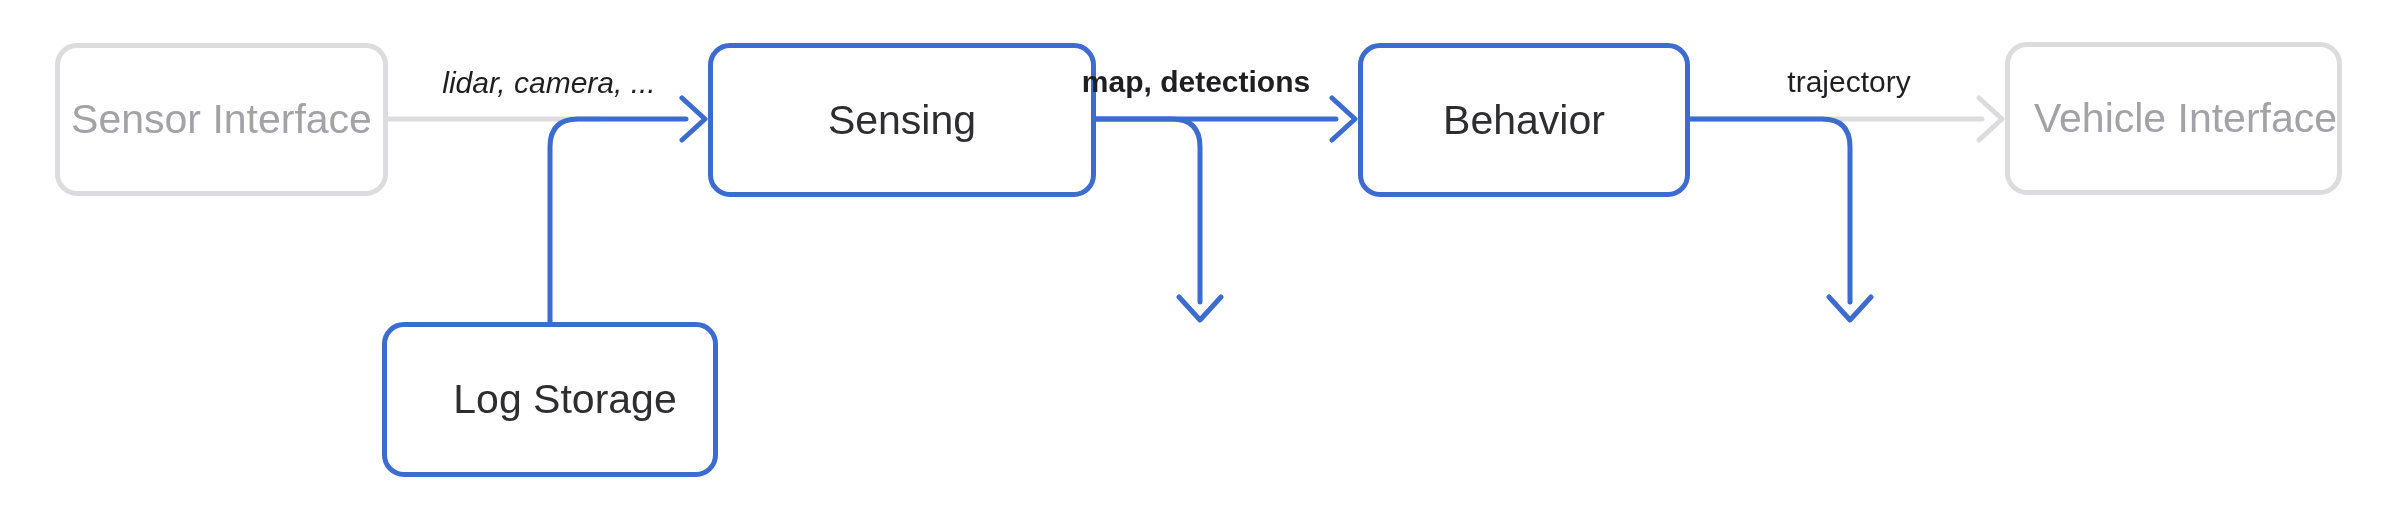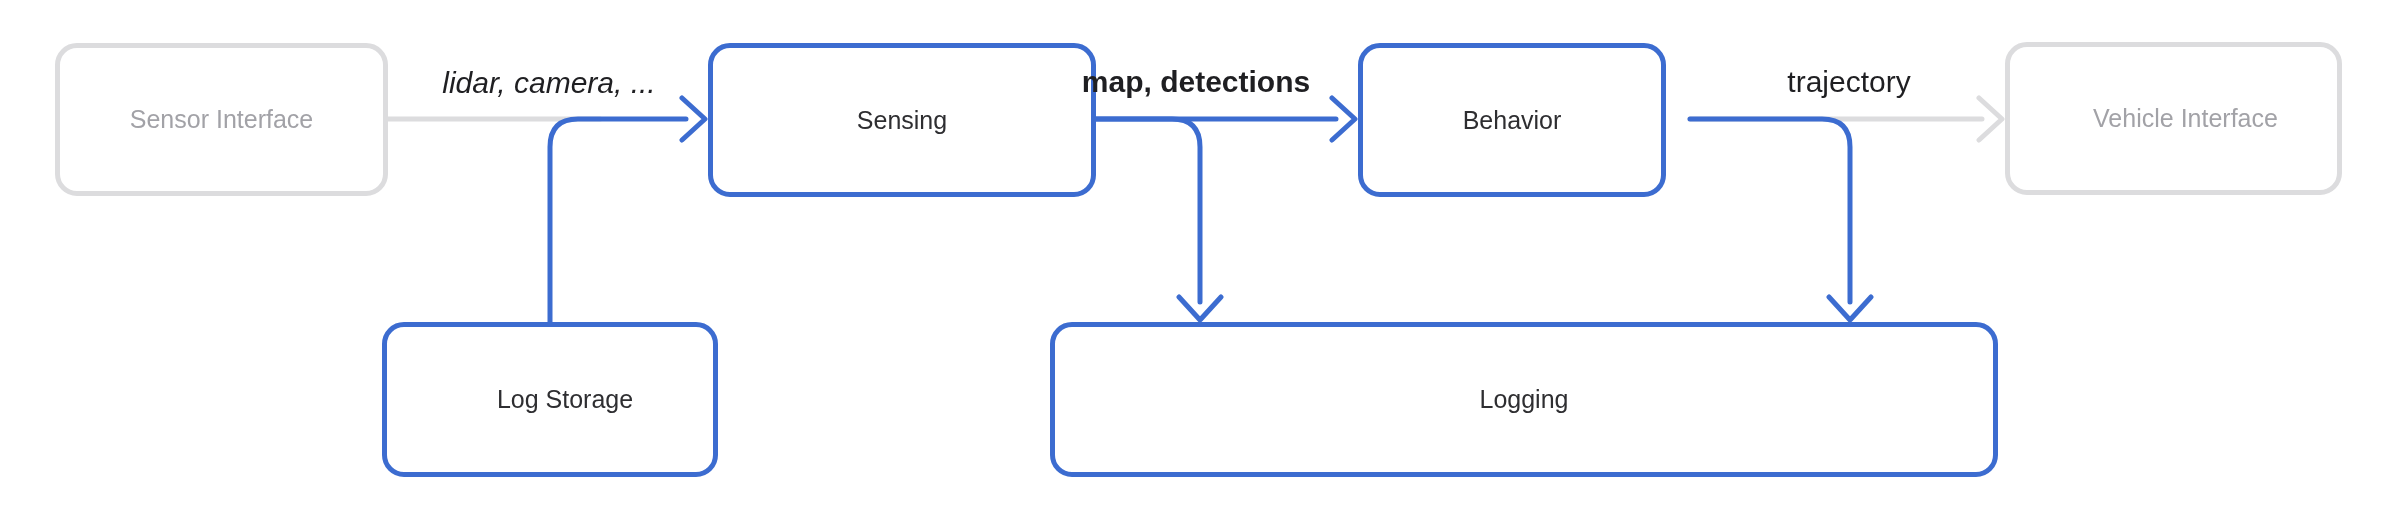--- a/index.html
+++ b/index.html
@@ -22,21 +22,21 @@
   }
   .node {
     position: absolute;
     box-sizing: border-box;
     display: flex;
     align-items: center;
     justify-content: center;
     background: #ffffff;
     border: 5px solid #3c6cd0;
     border-radius: 22px;
-    font-size: 25px;
+    font-size: 41px;
     color: #2e2e31;
     white-space: nowrap;
   }
   .node.inactive {
     border-color: #dcdcde;
     color: #a2a2a7;
   }
   .edge-label {
     position: absolute;
     transform: translate(-50%, -50%);
@@ -62,33 +62,30 @@
   </svg>
 
   <div class="node inactive" style="left:55px;   top:43px;  width:333px; height:153px;">
     <span>Sensor Interface</span>
   </div>
 
   <div class="node" style="left:708px;  top:43px;  width:388px; height:154px;">
     <span>Sensing</span>
   </div>
 
-  <div class="node" style="left:1358px; top:43px;  width:308px; height:154px;">
+  <div class="node" style="left:1358px; top:43px;  width:332px; height:154px;">
     <span>Behavior</span>
   </div>
 
   <div class="node inactive" style="left:2005px; top:42px;  width:337px; height:153px;padding-left:24px;">
     <span>Vehicle Interface</span>
   </div>
 
   <div class="node" style="left:382px;  top:322px; width:336px; height:155px;padding-left:30px;">
     <span>Log Storage</span>
   </div>
 
-  <div class="node" style="left:1050px; top:322px; width:948px; height:155px;">
-    <span>Logging</span>
-  </div>
 
   <div class="edge-label" style="left:549px;  top:83px;font-style:italic;">lidar, camera, ...</div>
   <div class="edge-label" style="left:1196px; top:82px;font-weight:bold;">map, detections</div>
   <div class="edge-label" style="left:1849px; top:82px;">trajectory</div>
 
 </div>
 
 </body></html>

